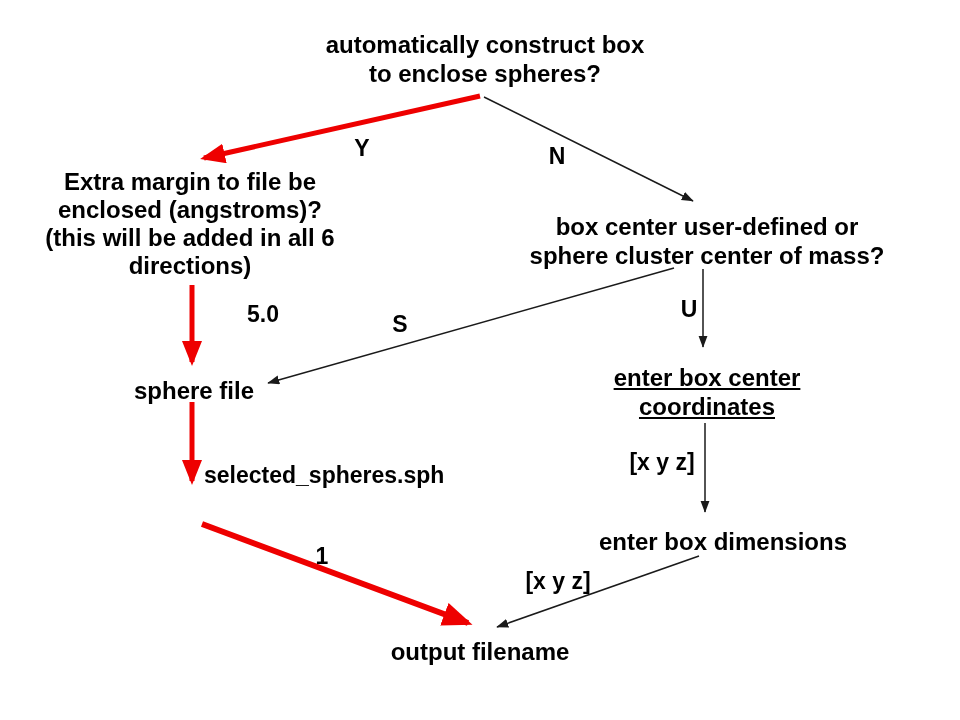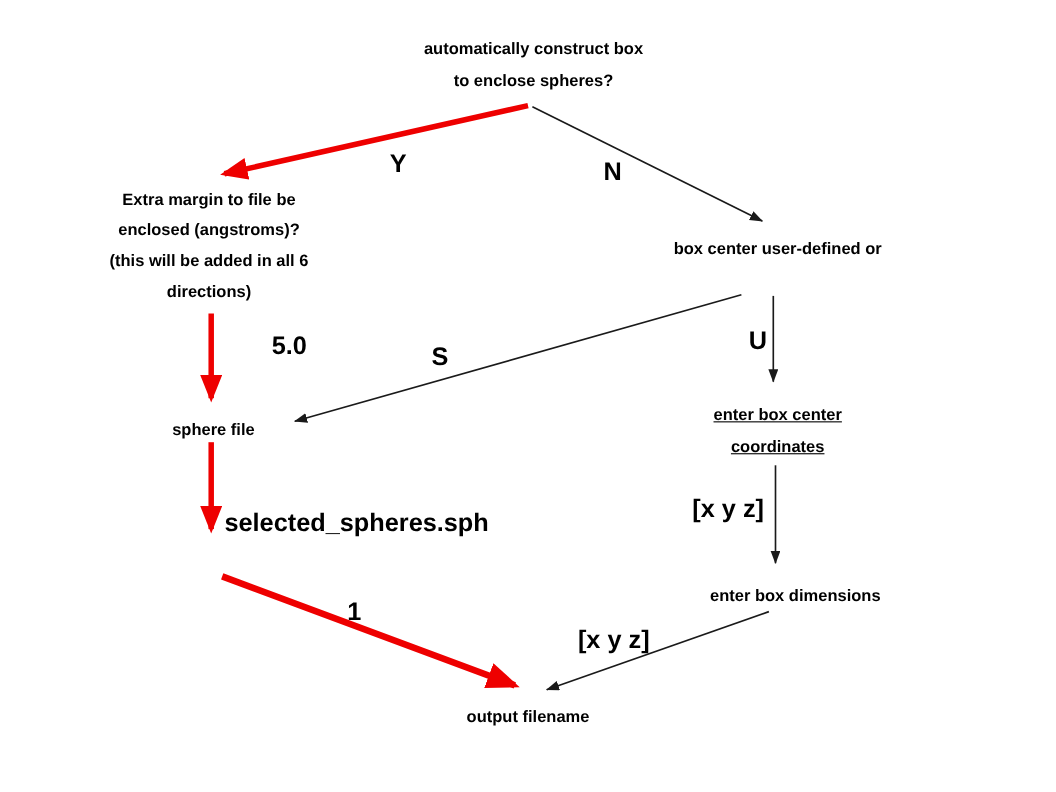--- a/index.html
+++ b/index.html
@@ -21,21 +21,21 @@
     position: absolute;
     left: 0;
     top: 0;
     width: 960px;
     height: 720px;
   }
   .node {
     position: absolute;
     transform: translateX(-50%);
     text-align: center;
-    font-size: 15px;
+    font-size: 24px;
     line-height: 28px;
     white-space: nowrap;
   }
   .edge-label {
     position: absolute;
     transform: translateX(-50%);
     font-size: 23px;
     line-height: 26px;
     white-space: nowrap;
   }
@@ -78,20 +78,21 @@
 
   <div class="node" style="left:190px; top:168px;">
     <div>Extra margin to file be</div>
     <div>enclosed (angstroms)?</div>
     <div>(this will be added in all 6</div>
     <div>directions)</div>
   </div>
 
   <div class="node" style="left:707px; top:212px; line-height:29px;">
     <div>box center user-defined or</div>
+    <div>sphere cluster center of mass?</div>
   </div>
 
   <div class="node" style="left:194px; top:377px;">sphere file</div>
 
 
   <div class="node" style="left:707px; top:363px; line-height:29px;text-decoration:underline;">
     <div>enter box center</div>
     <div>coordinates</div>
   </div>
 

